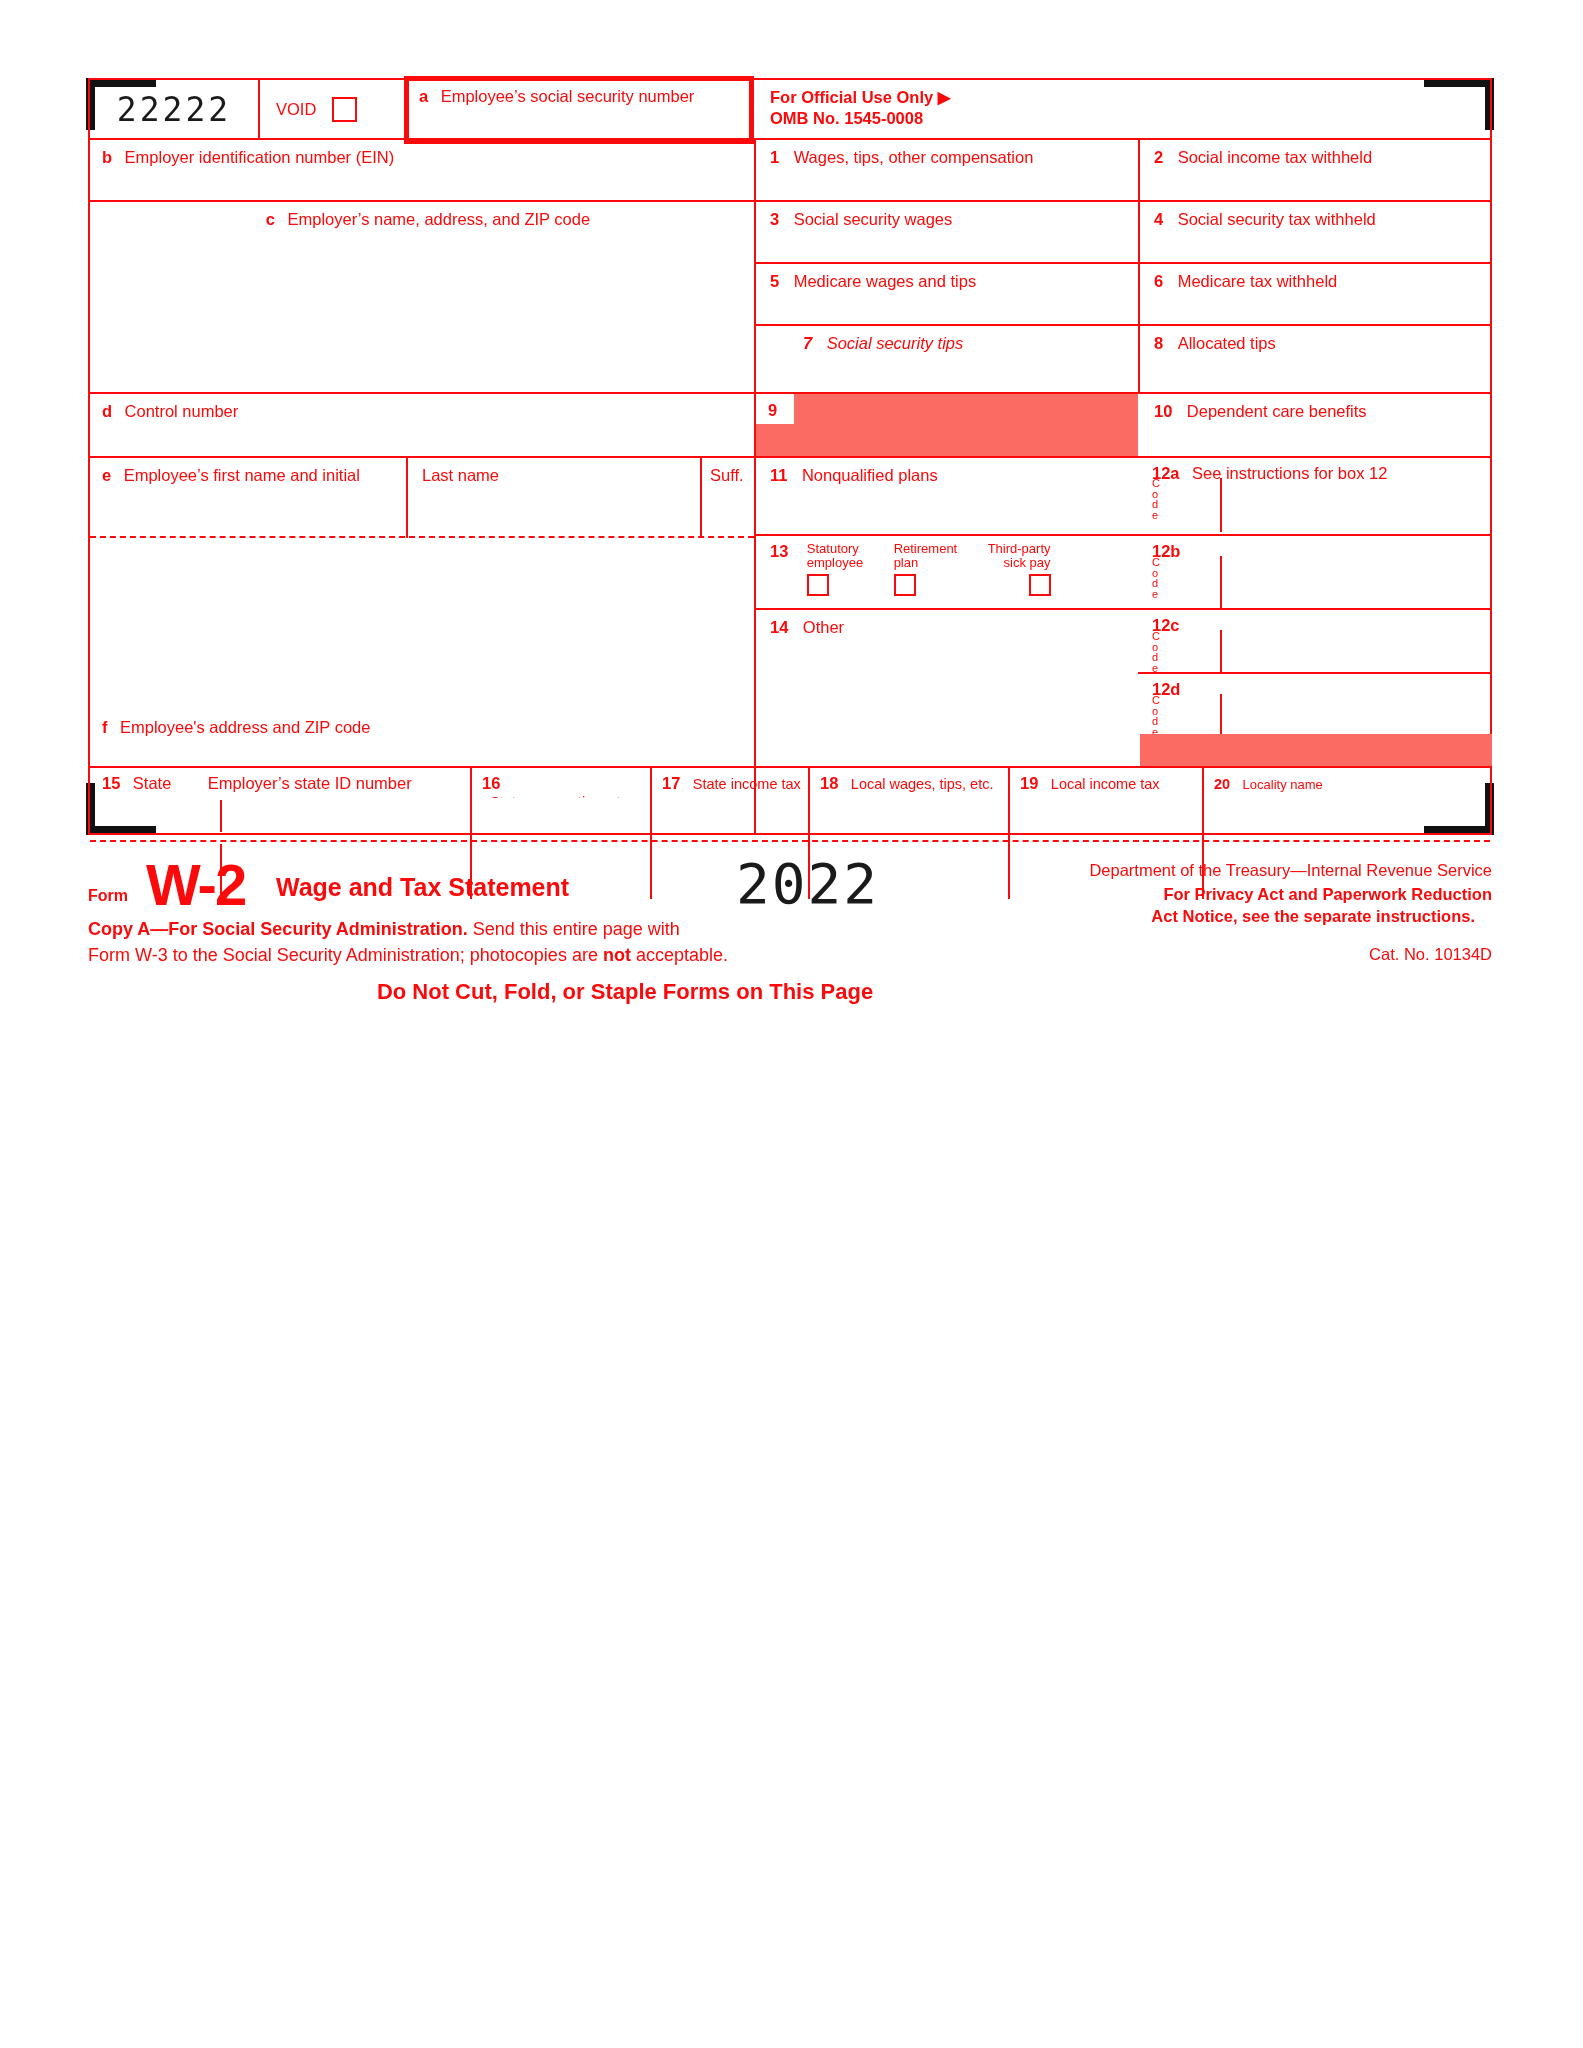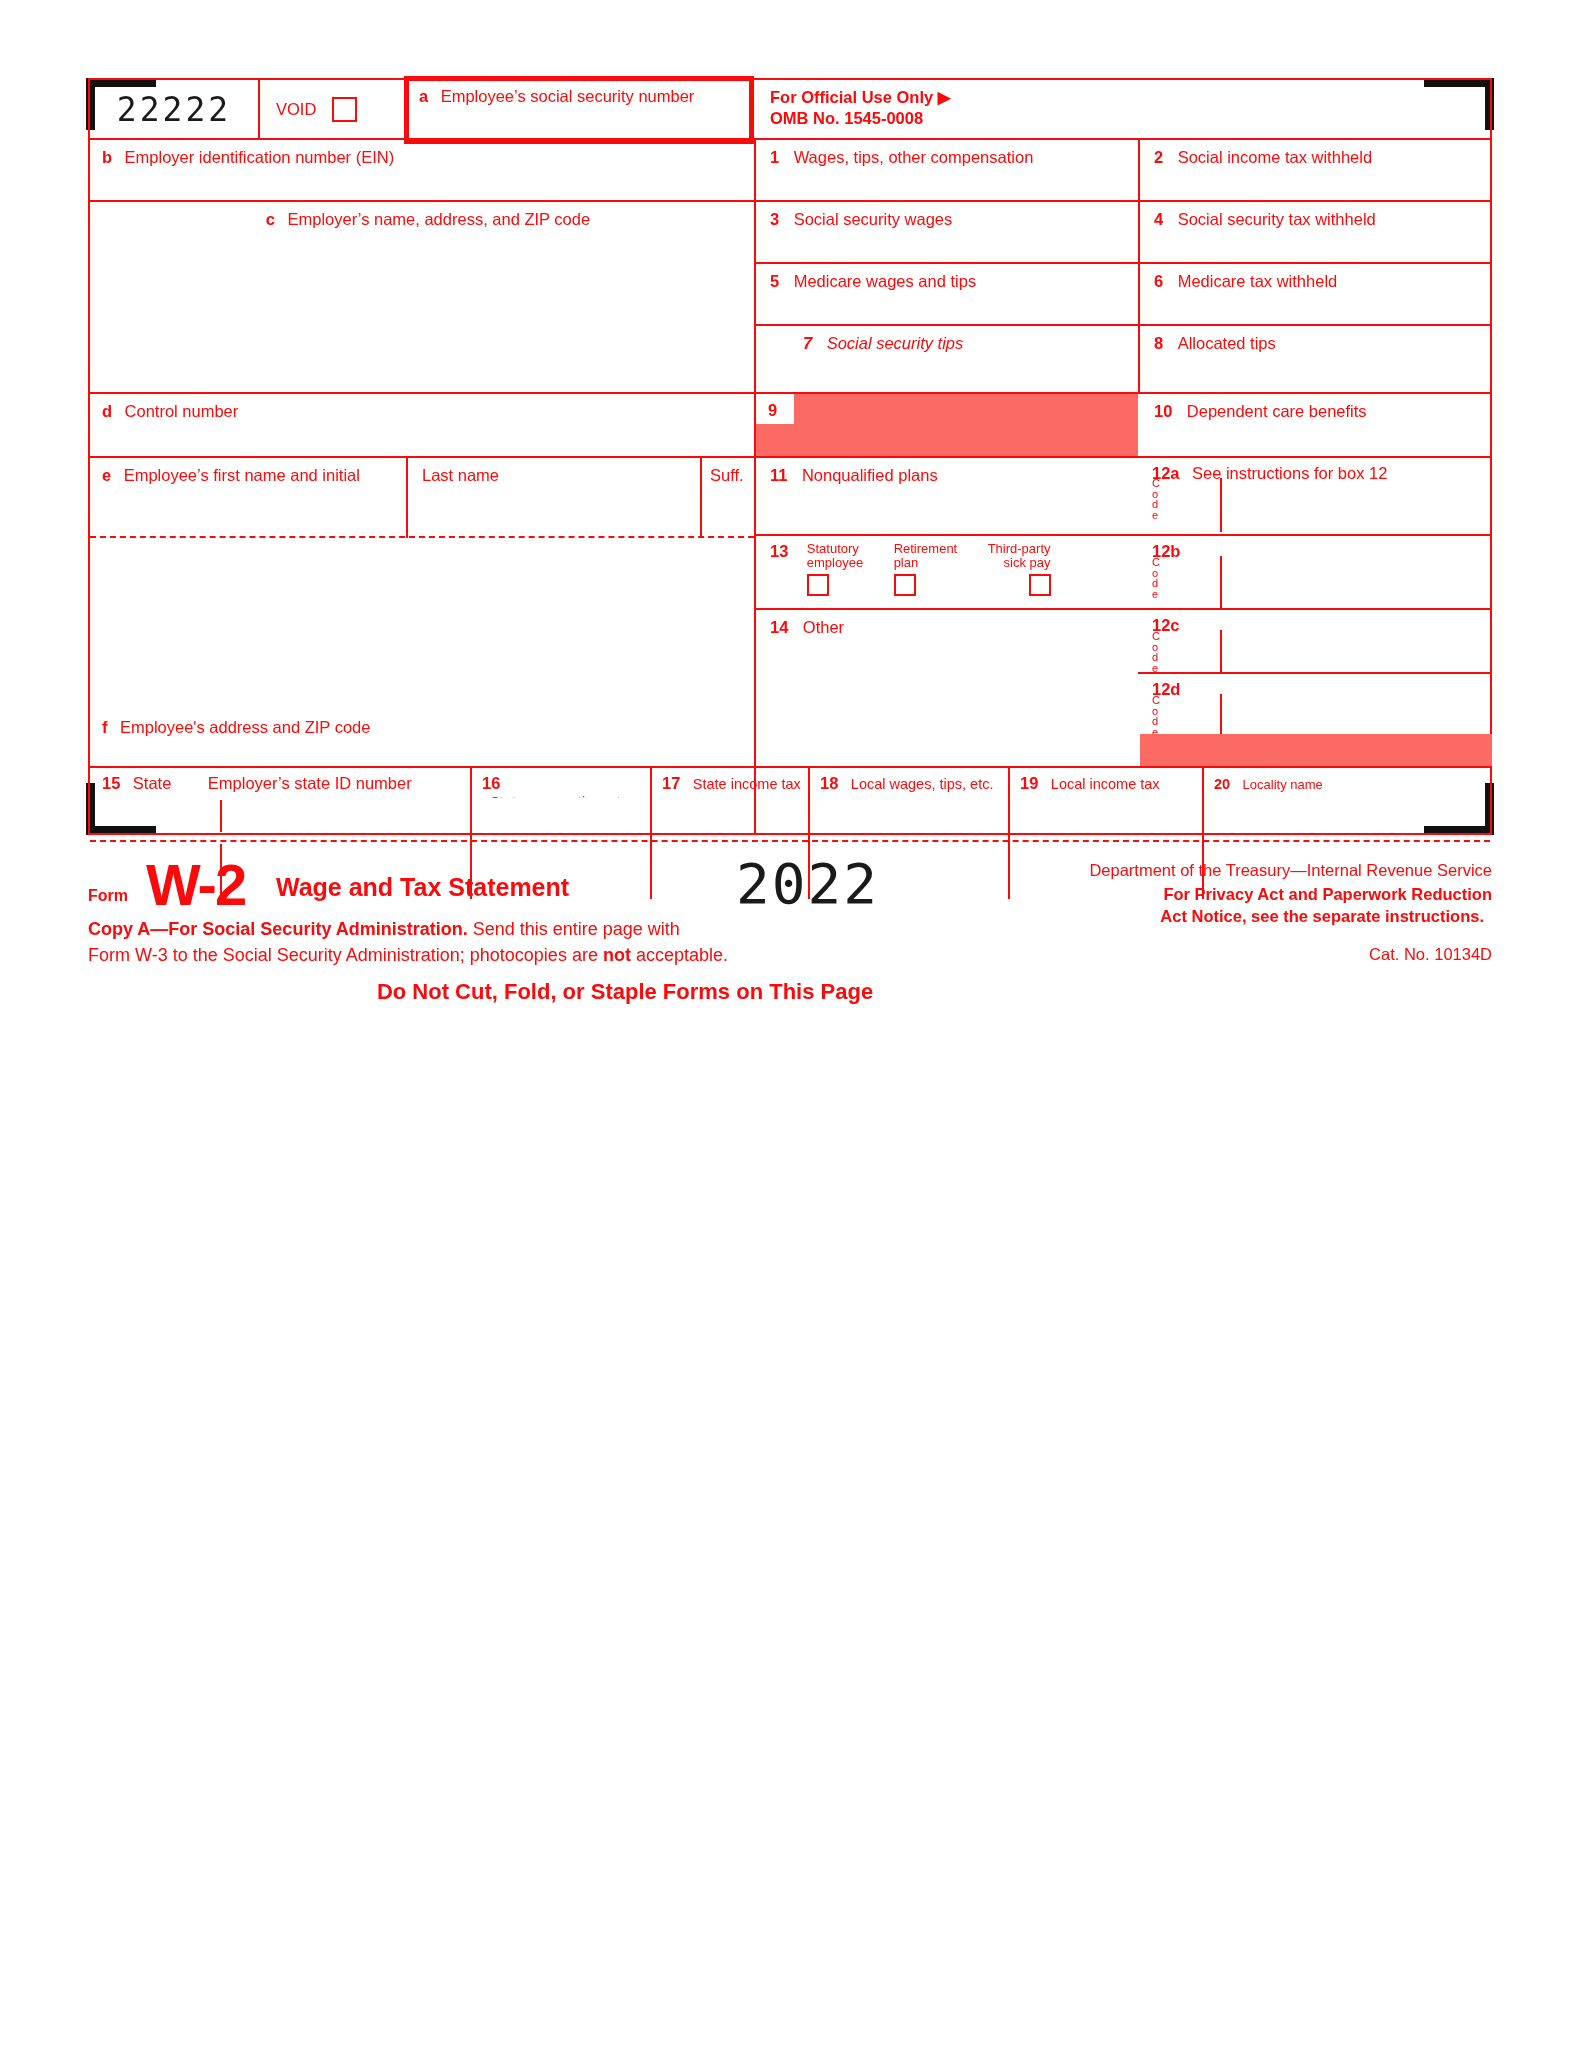--- a/index.html
+++ b/index.html
@@ -390,21 +390,21 @@
 
   <div id="footer">
 
     <div style="position:relative; height:74px;">
       <span class="f-form" style="position:absolute; left:0; top:42px;">Form</span>
       <span class="f-w2" style="position:absolute; left:58px; top:6px;">W-2</span>
       <span class="f-title" style="position:absolute; left:188px; top:28px;">Wage and Tax Statement</span>
       <span class="f-year" style="position:absolute; left:648px; top:6px;">2022</span>
       <span class="f-right" style="position:absolute; right:0; top:16px; display:block;">Department of the Treasury—Internal Revenue Service</span>
       <span class="f-rb" style="position:absolute; right:0; top:40px; display:block;">For Privacy Act and Paperwork Reduction</span>
-      <span class="f-rb" style="position:absolute; right:8px; top:62px; display:block;margin-left:37px;">Act Notice, see the separate instructions.</span>
+      <span class="f-rb" style="position:absolute; right:17px; top:62px; display:block;margin-left:37px;">Act Notice, see the separate instructions.</span>
     </div>
 
     <div style="position:relative; height:52px;">
       <span class="f-copy" style="position:absolute; left:0; top:0;">
         <b>Copy A—For Social Security Administration.</b><span> Send this entire page with</span>
       </span>
       <span class="f-copy" style="position:absolute; left:0; top:26px;">
         <span>Form W-3 to the Social Security Administration; photocopies are </span><b>not</b><span> acceptable.</span>
       </span>
       <span class="f-right" style="position:absolute; right:0; top:26px; display:block;">Cat. No. 10134D</span>

